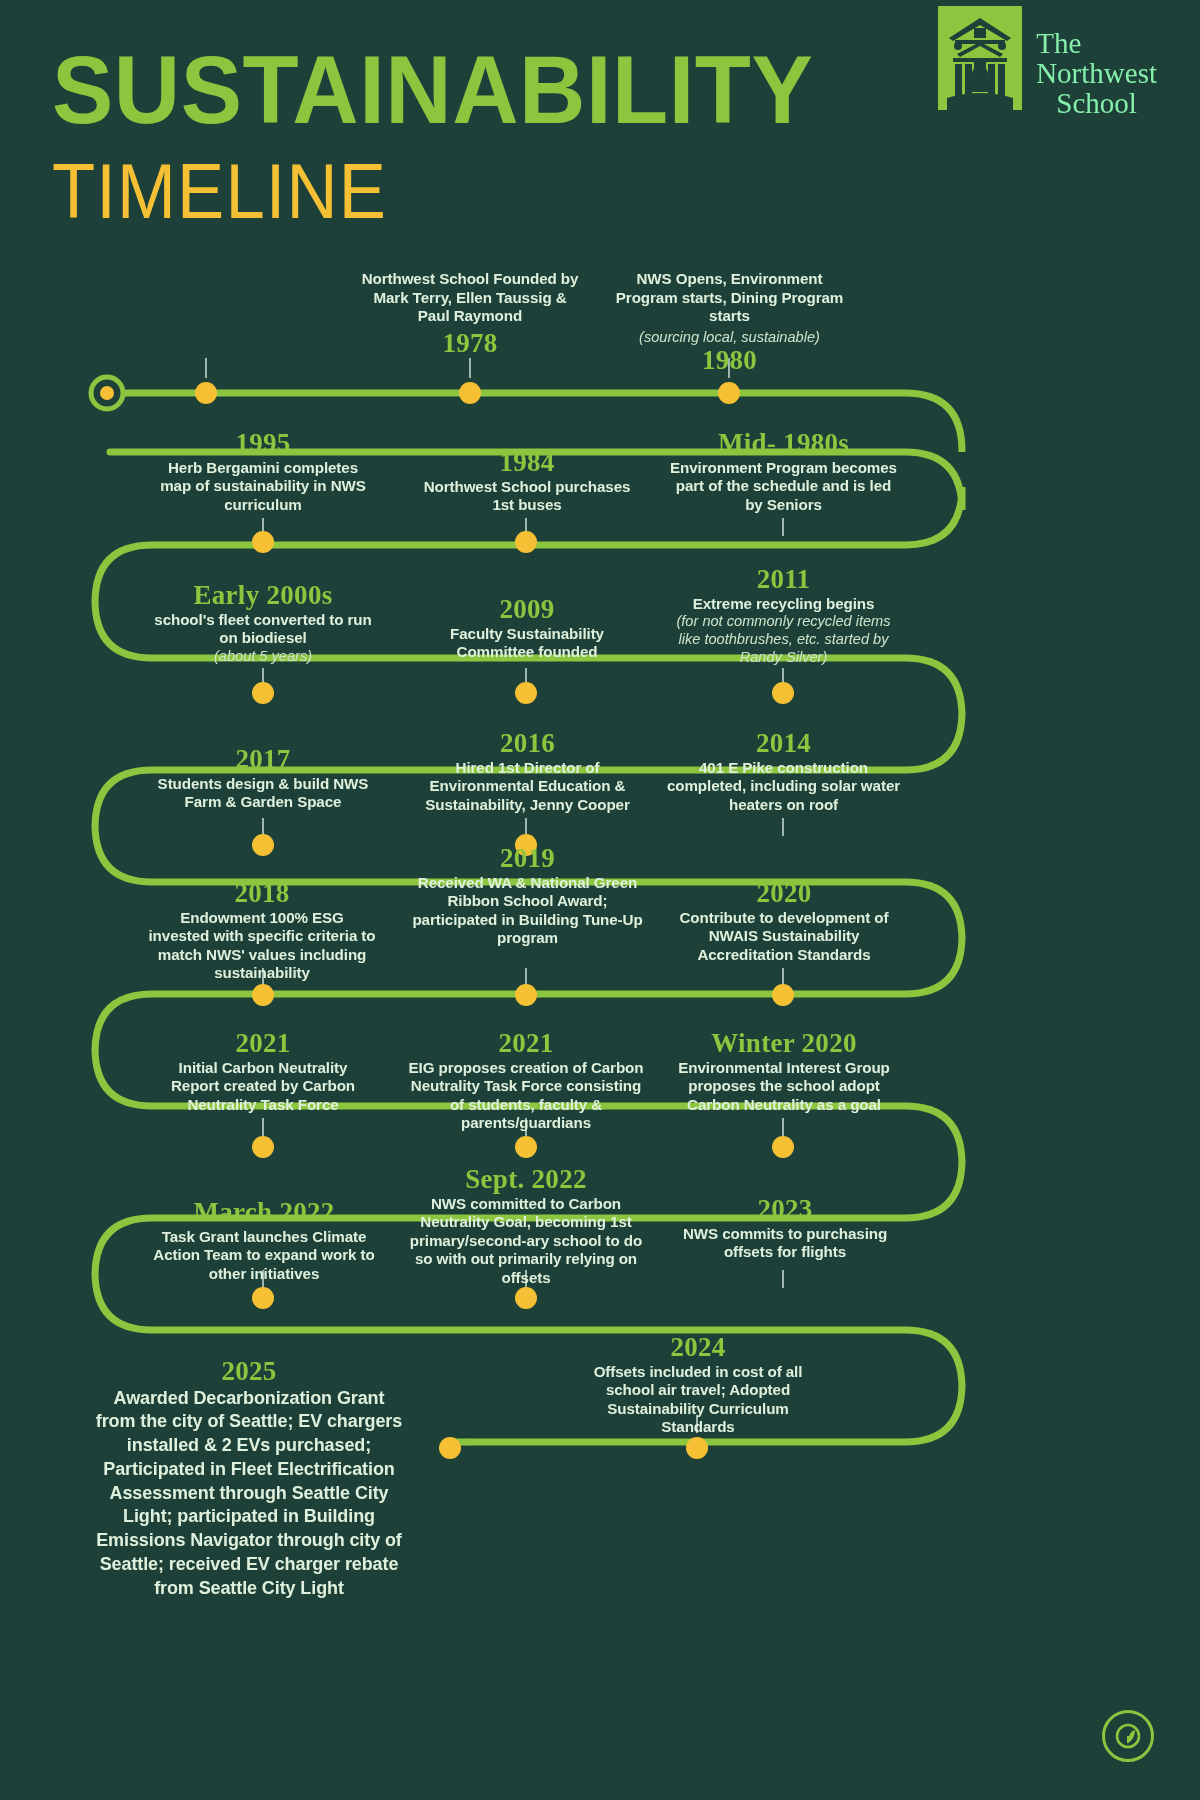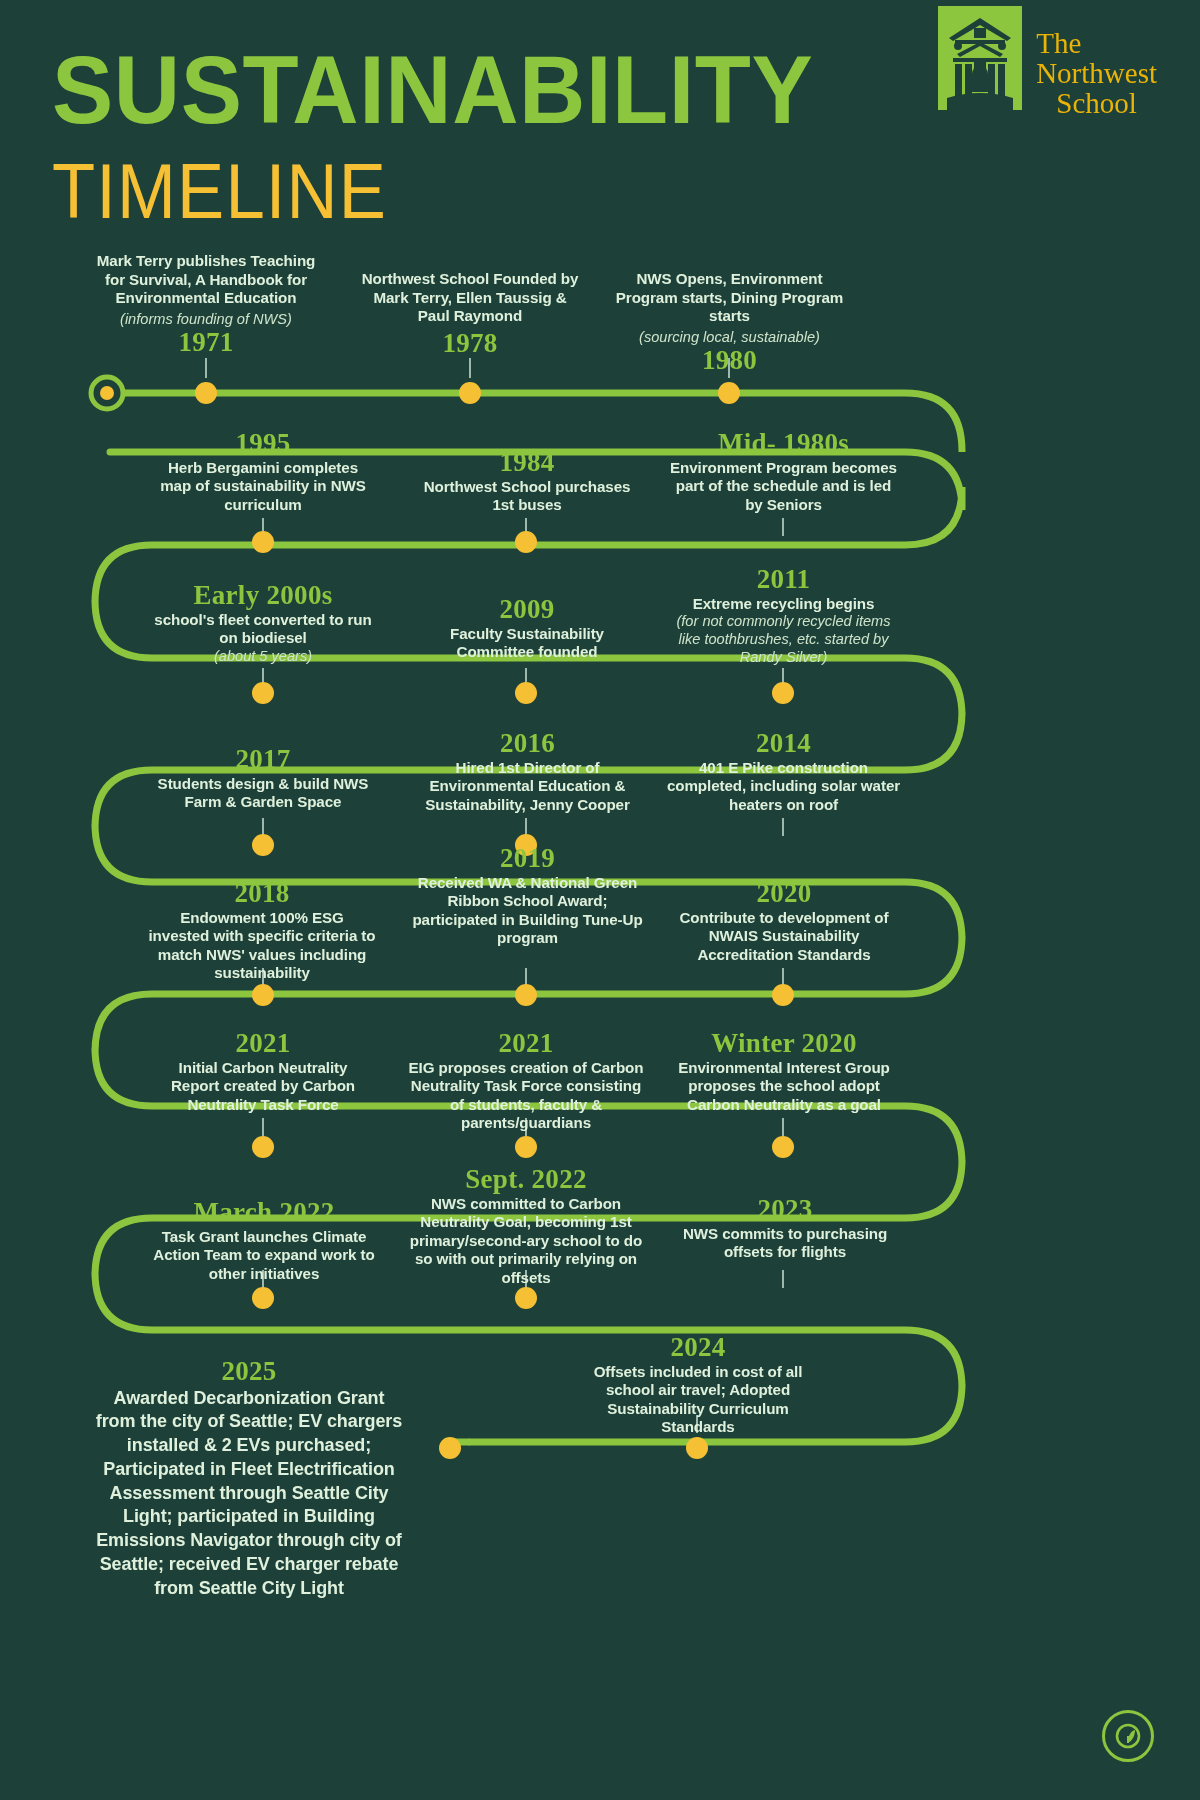--- a/index.html
+++ b/index.html
@@ -39,21 +39,21 @@
   }
 
   .logo-wrap { position:absolute; right:43px; top:6px; display:flex; align-items:flex-start; gap:14px; }
   .logo-mark {
     width:84px; height:104px; background:#8cc63f;
     display:flex; align-items:flex-end; justify-content:center;
     overflow:hidden;
   }
   .logo-text {
     font-family:"Liberation Serif", serif;
-    color:#eab308;
+    color:#86efac;
     font-size:29px;
     line-height:1.04;
     padding-top:22px;
   }
   .logo-text .l1 { display:block; }
   .logo-text .l2 { display:block; }
   .logo-text .l3 { display:block;text-align:center; }
 
   
   #track { position:absolute; left:0; top:0; width:1200px; height:1800px; pointer-events:none; }
@@ -205,25 +205,20 @@
       <circle cx="783" cy="1147" r="11"></circle>
 
       <circle cx="263" cy="1298" r="11"></circle>
       <circle cx="526" cy="1298" r="11"></circle>
 
       <circle cx="450" cy="1448" r="11"></circle>
       <circle cx="697" cy="1448" r="11"></circle>
     </g>
   </svg>
 
-  <div class="entry above" style="left:96px; top:252px; width:220px;">
-    <div class="desc">Mark Terry publishes Teaching for Survival, A Handbook for Environmental Education</div>
-    <div class="note">(informs founding of NWS)</div>
-    <div class="year top">1971</div>
-  </div>
 
   <div class="entry above" style="left:360px; top:270px; width:220px;">
     <div class="desc">Northwest School Founded by Mark Terry, Ellen Taussig &amp; Paul Raymond</div>
     <div class="year top">1978</div>
   </div>
 
   <div class="entry above" style="left:612px; top:270px; width:235px;">
     <div class="desc">NWS Opens, Environment Program starts, Dining Program starts</div>
     <div class="note">(sourcing local, sustainable)</div>
     <div class="year top">1980</div>

